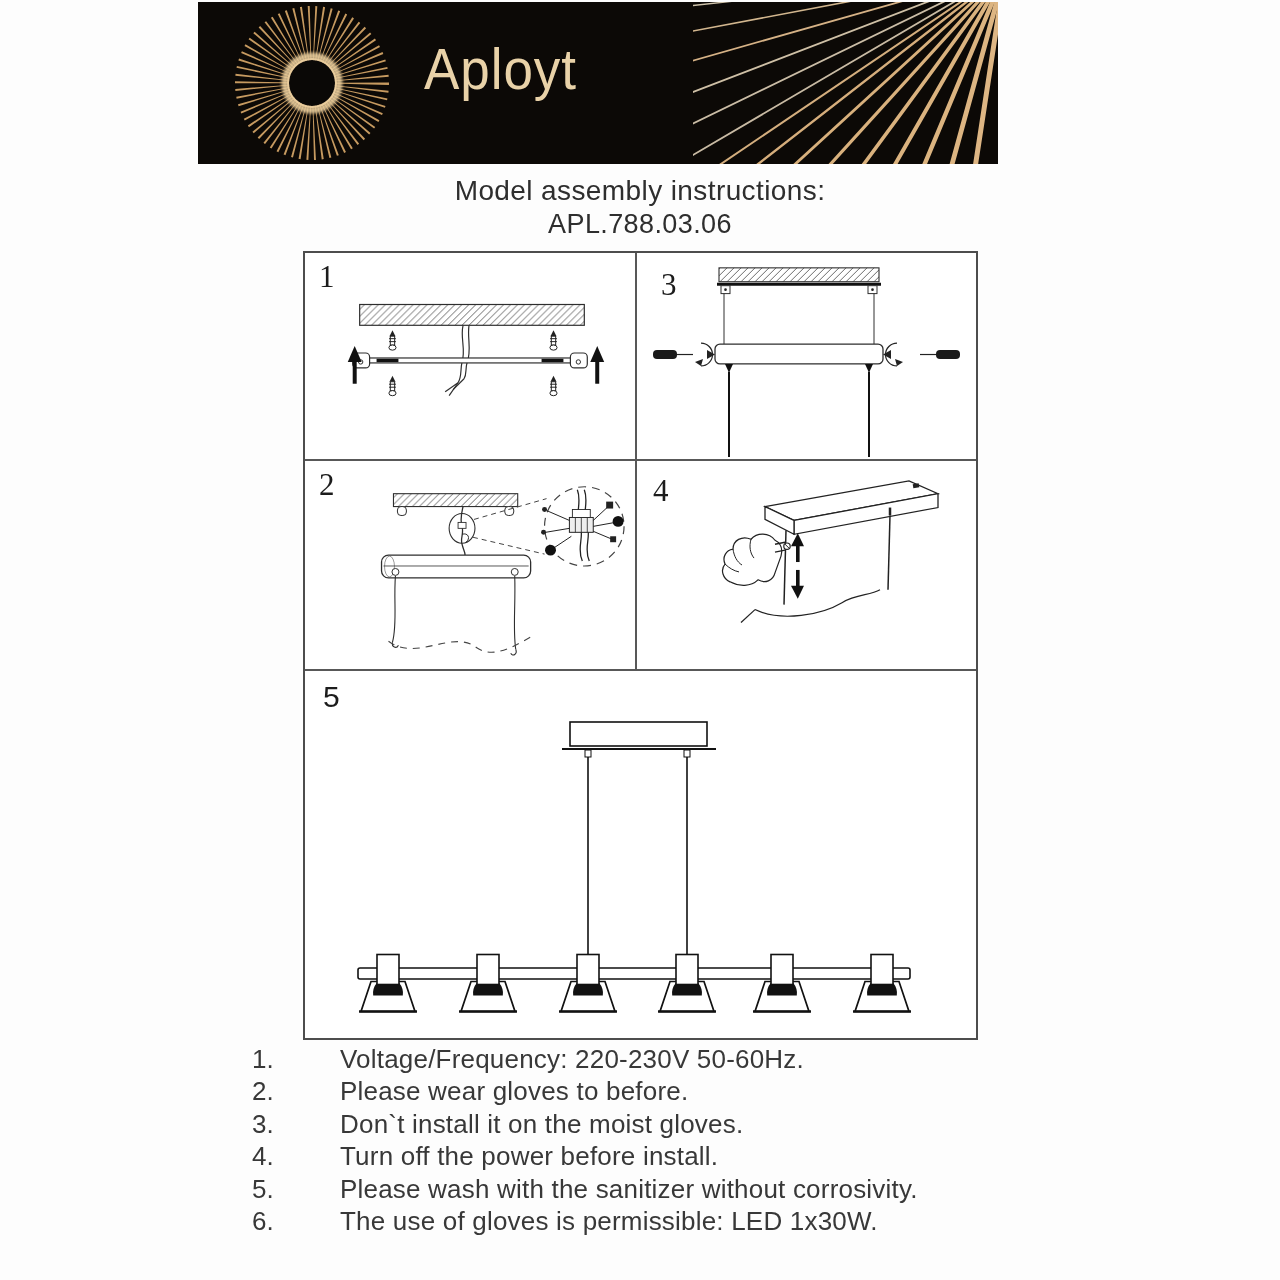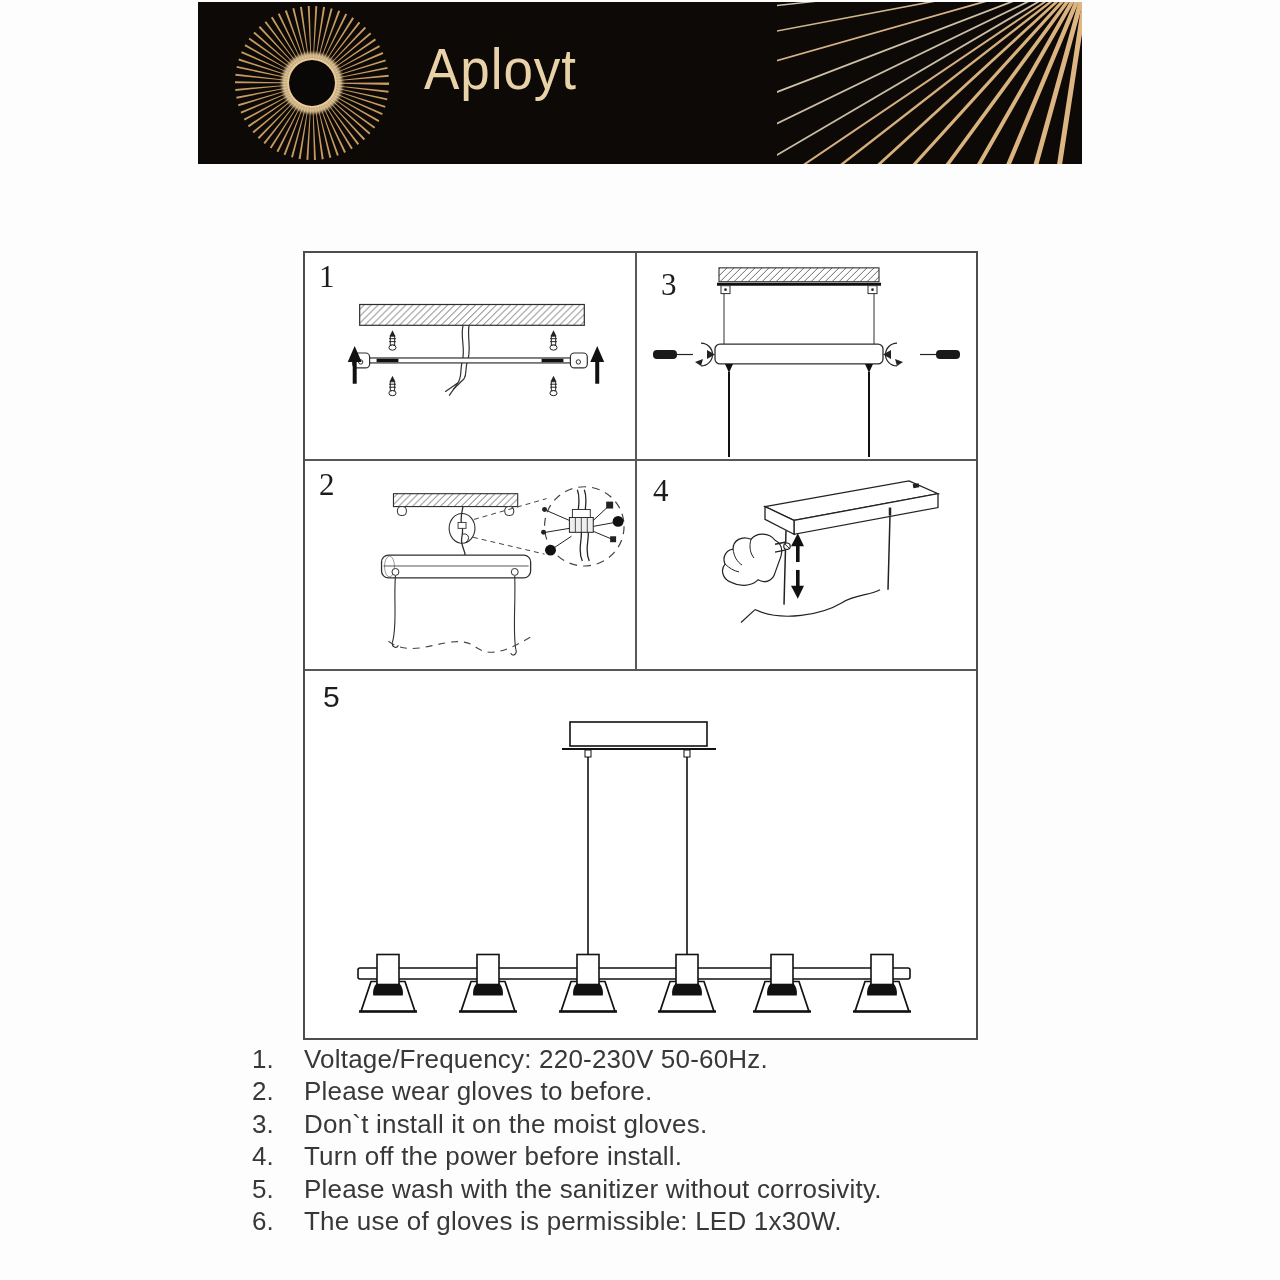--- a/index.html
+++ b/index.html
@@ -5,21 +5,21 @@
   * { margin:0; padding:0; box-sizing:border-box; }
   html,body { background:#ffffff; }
   .page {
     position:relative; width:1280px; height:1280px;
     background:#fdfdfd; overflow:hidden;
     font-family:"Liberation Sans", sans-serif;
     color:#333;
   }
   
   .banner {
-    position:absolute; left:198px; top:2px; width:884px; height:162px;
+    position:absolute; left:198px; top:2px; width:800px; height:162px;
     background:#0c0906; overflow:hidden;
   }
   .sunburst { position:absolute; left:28px; top:0; }
   .wordmark {
     position:absolute; left:226px; top:34px;
     font-size:57px; font-weight:300; letter-spacing:1px;
     color:#e9d2a8; transform:scaleX(.93); transform-origin:left top;
     white-space:nowrap;
   }
   .rayfan { position:absolute; right:0; top:0; }
@@ -45,21 +45,21 @@
   }
   .p1 .num { left:14px; top:8px; }
   .p2 .num { left:14px; top:8px; }
   .p3 .num { left:24px; top:16px; }
   .p4 .num { left:16px; top:14px; }
   .p5 .num { left:18px; top:10px; font-family:"Liberation Sans", sans-serif; font-size:30px; }
   
   .notes { position:absolute; left:252px; top:1043px; width:760px; }
   .note-row { display:flex; font-size:26px; line-height:32.4px; color:#383838; }
   .note-marker { width:52px; flex:0 0 52px; }
-  .note-text { flex:1; letter-spacing:.2px; }
+  .note-text { flex:1; letter-spacing:.2px;margin-left:36px; }
 </style>
 </head>
 <body>
 
 <div class="page">
 
   <div class="banner">
     <svg class="sunburst" width="172" height="162" viewBox="0 0 172 162">
       <defs>
         <filter id="gblur">
@@ -87,20 +87,24 @@
         <line x1="312" y1="-30" x2="134" y2="166" stroke="#d9b17d" stroke-width="3.2"></line>
         <line x1="312" y1="-30" x2="168" y2="166" stroke="#dab27e" stroke-width="3.6"></line>
         <line x1="312" y1="-30" x2="200" y2="166" stroke="#dbb37f" stroke-width="4"></line>
         <line x1="312" y1="-30" x2="230" y2="166" stroke="#dcb480" stroke-width="4.4"></line>
         <line x1="312" y1="-30" x2="258" y2="166" stroke="#ddb582" stroke-width="4.8"></line>
         <line x1="312" y1="-30" x2="282" y2="166" stroke="#deb684" stroke-width="5"></line>
       </g>
     </svg>
   </div>
 
+  <div class="titleblock">
+    <div class="title-main">Model assembly instructions:</div>
+    <div class="title-model">APL.788.03.06</div>
+  </div>
 
   <div class="grid">
 
     <div class="panel p1">
       <span class="num">1</span>
       <svg class="diagram" viewBox="0 0 332 208" preserveAspectRatio="none">
         <defs>
           <pattern id="p1h" width="7" height="7" patternUnits="userSpaceOnUse">
             <path d="M0 7 L7 0" stroke="#6a6a6a" stroke-width="1"></path>
           </pattern>

